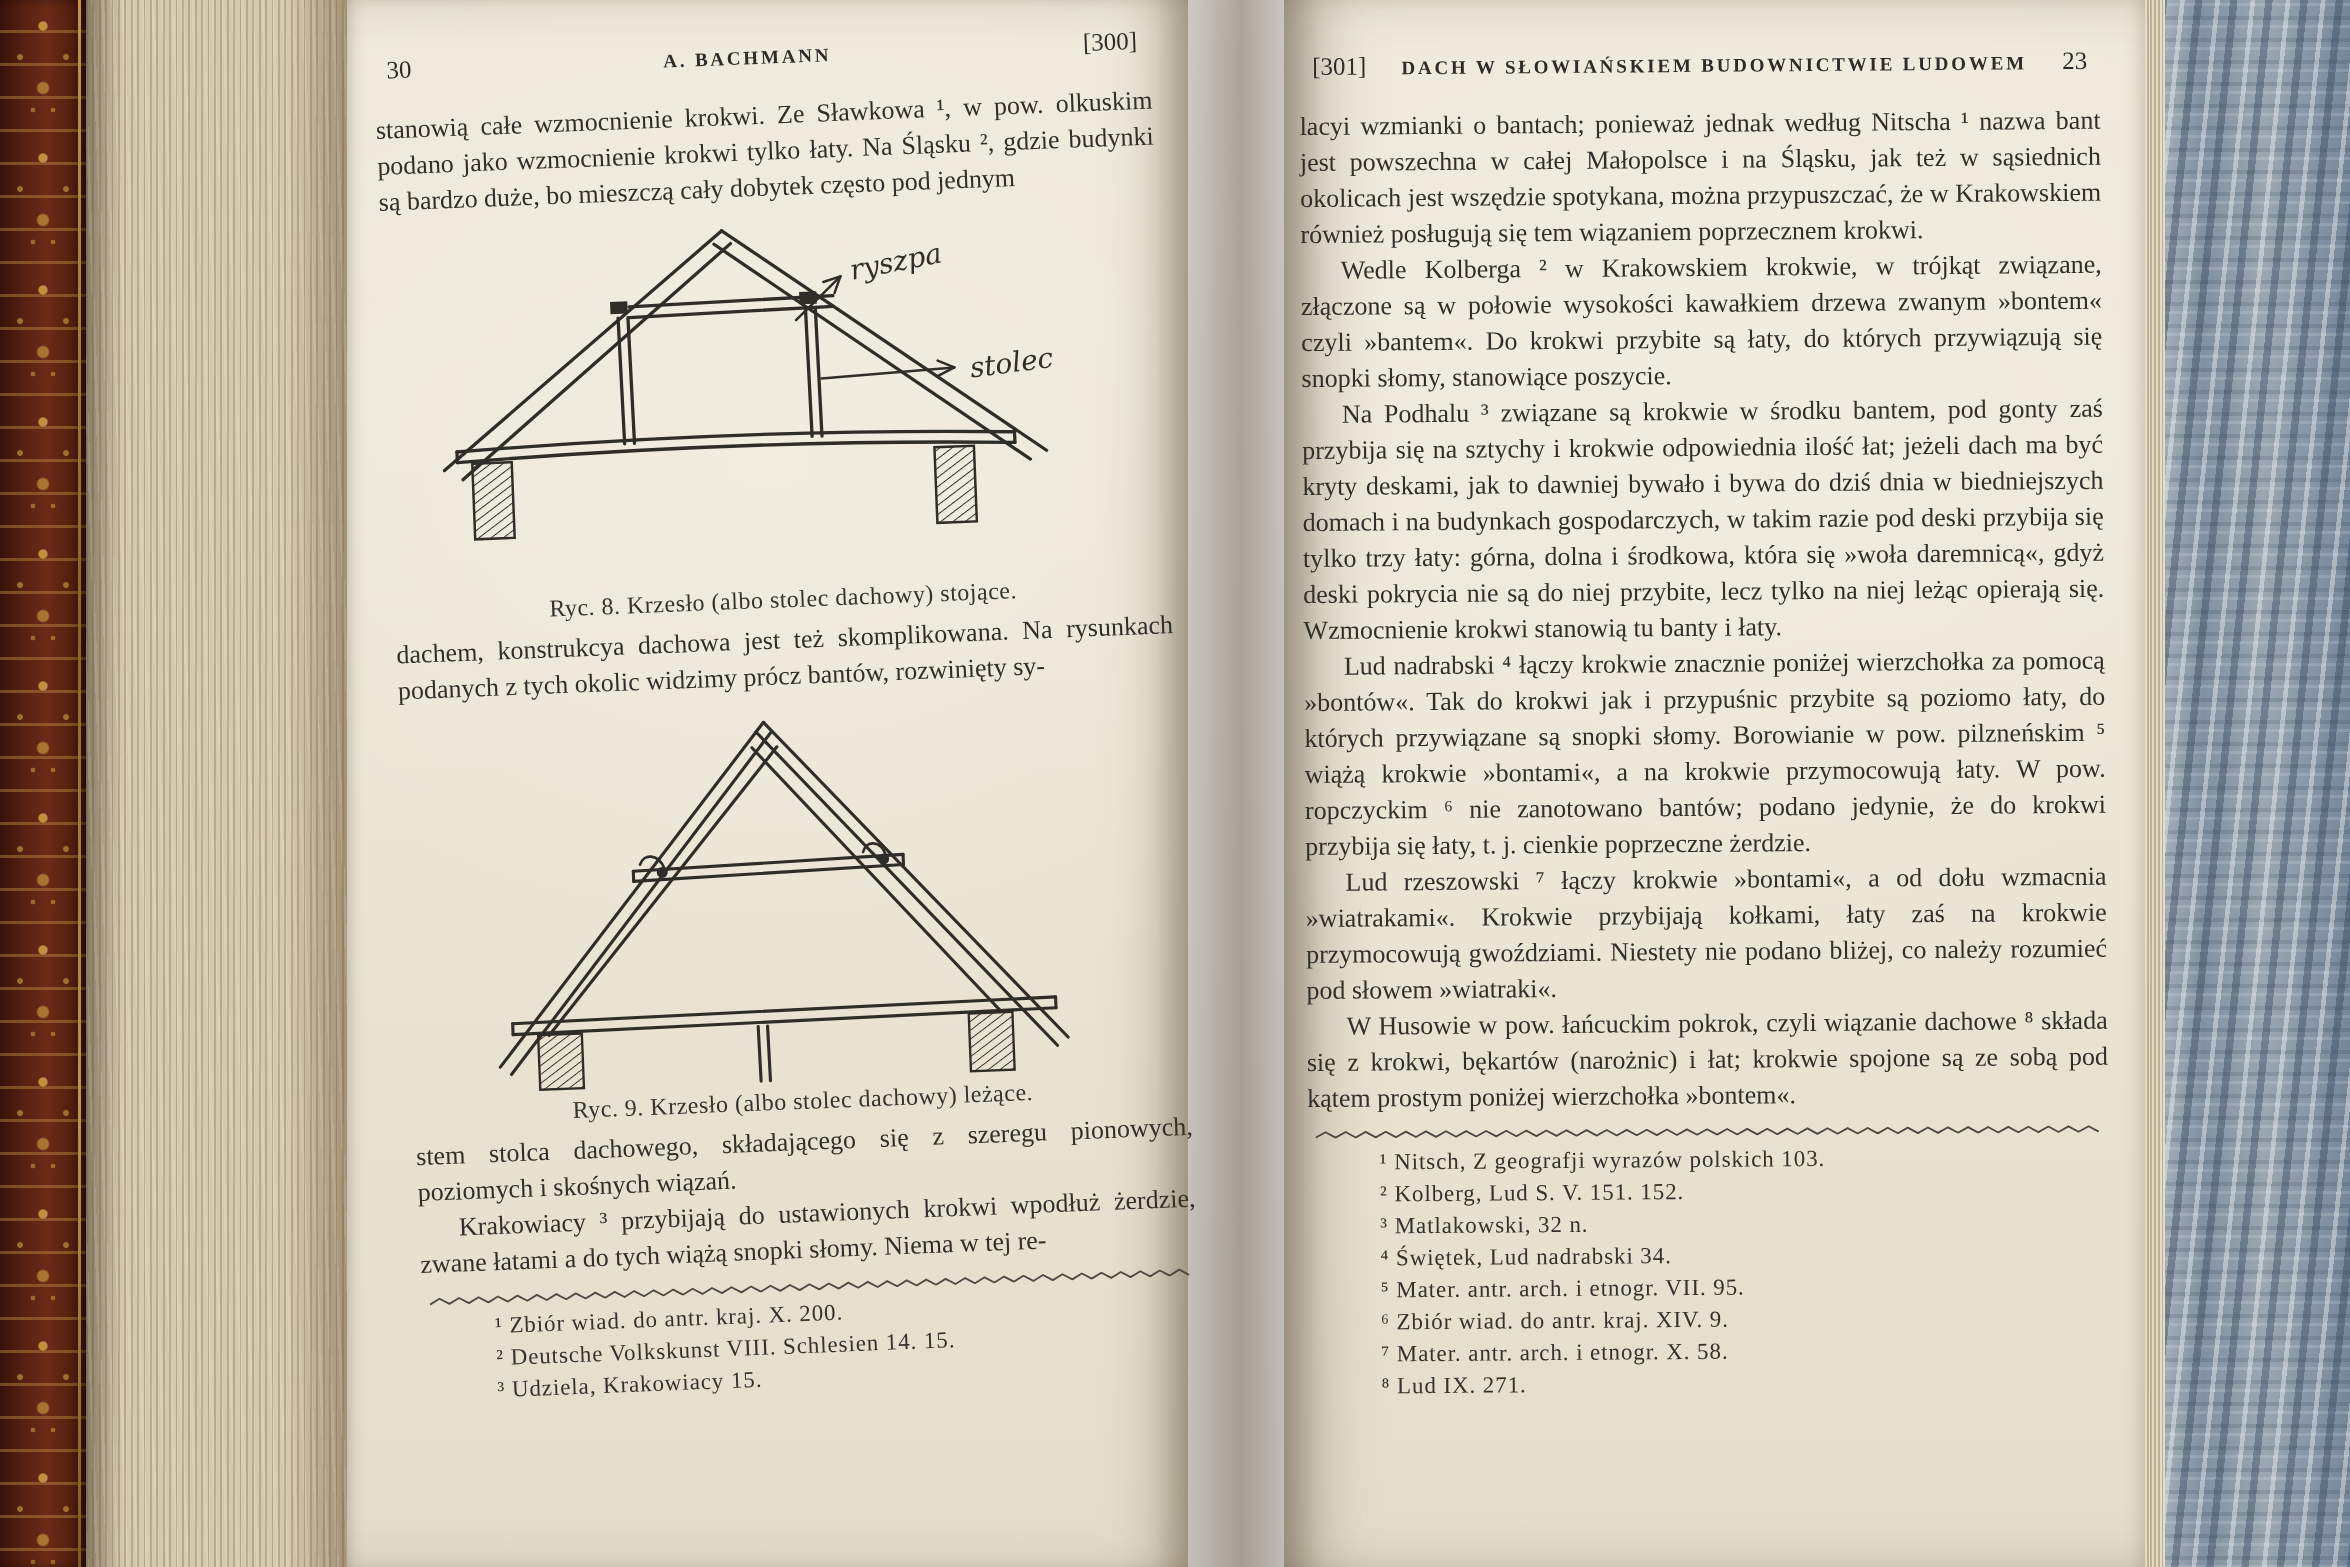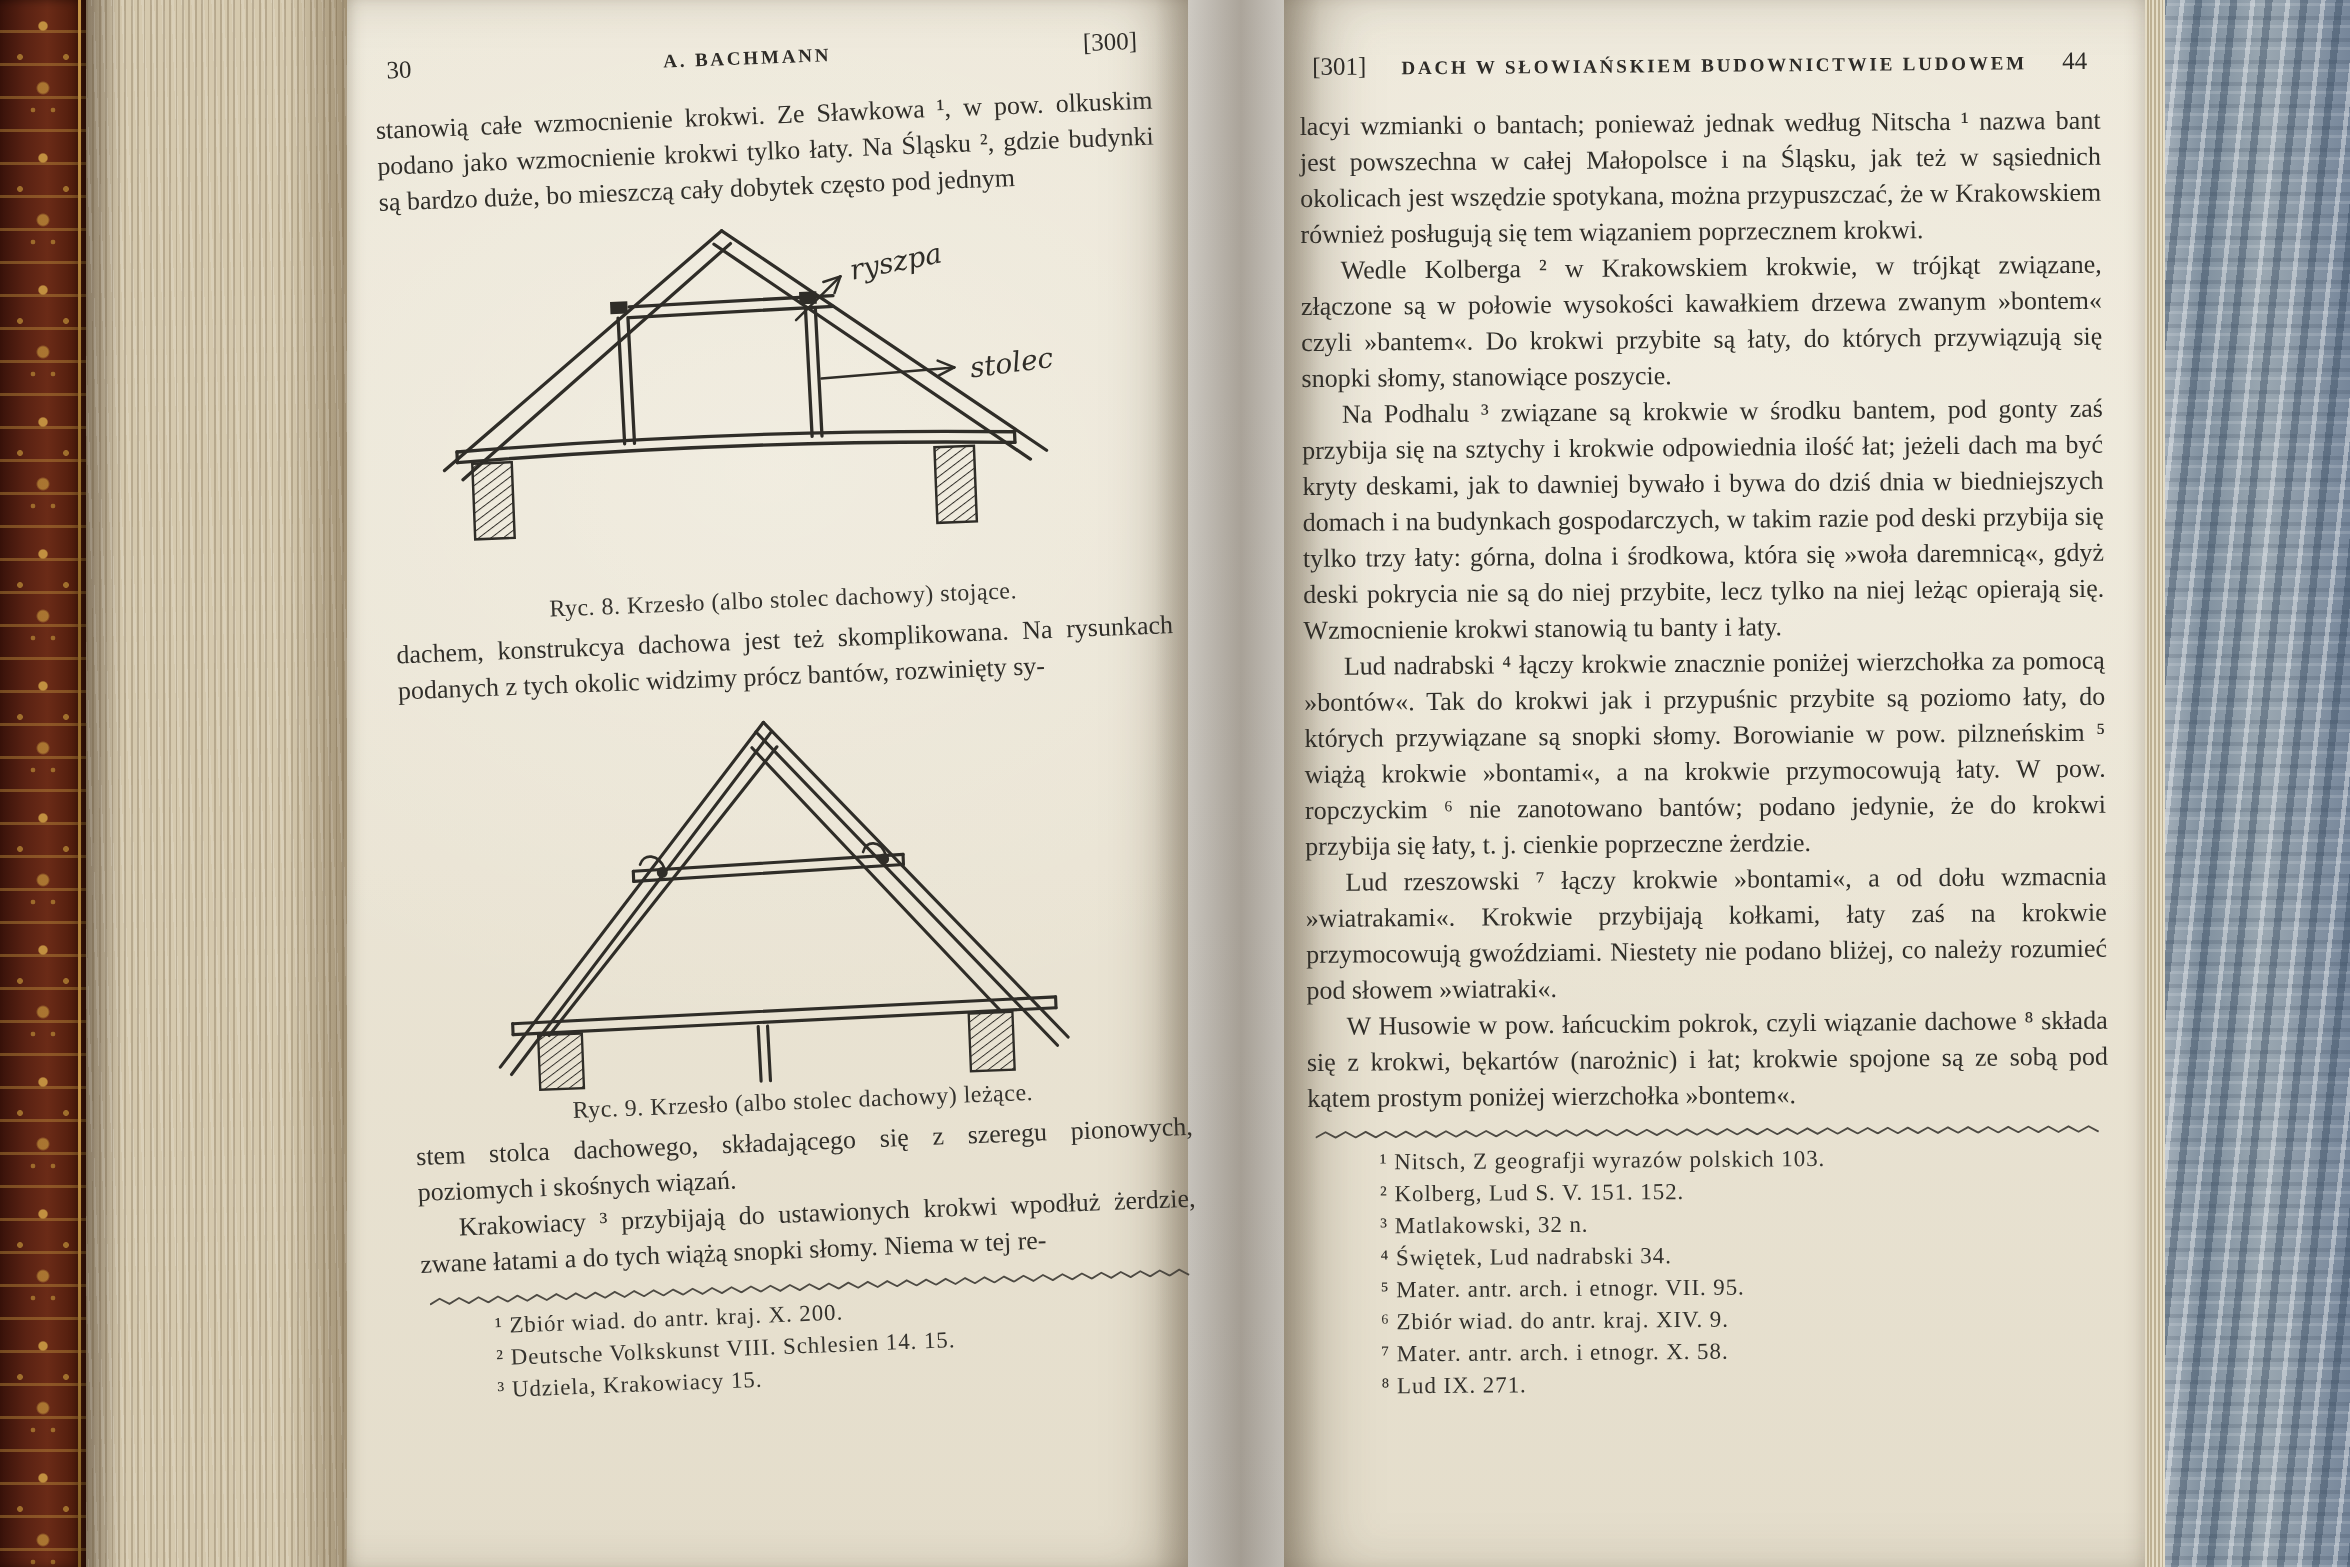--- a/index.html
+++ b/index.html
@@ -198,21 +198,21 @@
         <p>³ Udziela, Krakowiacy 15.</p>
       </div>
     </div>
   </div>
 
   <div class="page right">
     <div class="content right">
       <div class="page-header">
         <span class="pad">[301]</span>
         <span class="running">DACH W SŁOWIAŃSKIEM BUDOWNICTWIE LUDOWEM</span>
-        <span class="pad">44</span>
+        <span class="pad">23</span>
       </div>
 
       <p class="body">lacyi wzmianki o bantach; ponieważ jednak według Nitscha ¹ nazwa bant jest powszechna w całej Małopolsce i na Śląsku, jak też w sąsiednich okolicach jest wszędzie spotykana, można przypuszczać, że w Krakowskiem również posługują się tem wiązaniem poprzecznem krokwi.</p>
       <p class="body indent">Wedle Kolberga ² w Krakowskiem krokwie, w trójkąt związane, złączone są w połowie wysokości kawałkiem drzewa zwanym »bontem« czyli »bantem«. Do krokwi przybite są łaty, do których przywiązują się snopki słomy, stanowiące poszycie.</p>
       <p class="body indent">Na Podhalu ³ związane są krokwie w środku bantem, pod gonty zaś przybija się na sztychy i krokwie odpowiednia ilość łat; jeżeli dach ma być kryty deskami, jak to dawniej bywało i bywa do dziś dnia w biedniejszych domach i na budynkach gospodarczych, w takim razie pod deski przybija się tylko trzy łaty: górna, dolna i środkowa, która się »woła daremnicą«, gdyż deski pokrycia nie są do niej przybite, lecz tylko na niej leżąc opierają się. Wzmocnienie krokwi stanowią tu banty i łaty.</p>
       <p class="body indent">Lud nadrabski ⁴ łączy krokwie znacznie poniżej wierzchołka za pomocą »bontów«. Tak do krokwi jak i przypuśnic przybite są poziomo łaty, do których przywiązane są snopki słomy. Borowianie w pow. pilzneńskim ⁵ wiążą krokwie »bontami«, a na krokwie przymocowują łaty. W pow. ropczyckim ⁶ nie zanotowano bantów; podano jedynie, że do krokwi przybija się łaty, t. j. cienkie poprzeczne żerdzie.</p>
       <p class="body indent">Lud rzeszowski ⁷ łączy krokwie »bontami«, a od dołu wzmacnia »wiatrakami«. Krokwie przybijają kołkami, łaty zaś na krokwie przymocowują gwoździami. Niestety nie podano bliżej, co należy rozumieć pod słowem »wiatraki«.</p>
       <p class="body indent">W Husowie w pow. łańcuckim pokrok, czyli wiązanie dachowe ⁸ składa się z krokwi, bękartów (narożnic) i łat; krokwie spojone są ze sobą pod kątem prostym poniżej wierzchołka »bontem«.</p>
 
       <svg class="zigzag" viewBox="0 0 860 9" preserveAspectRatio="none">

